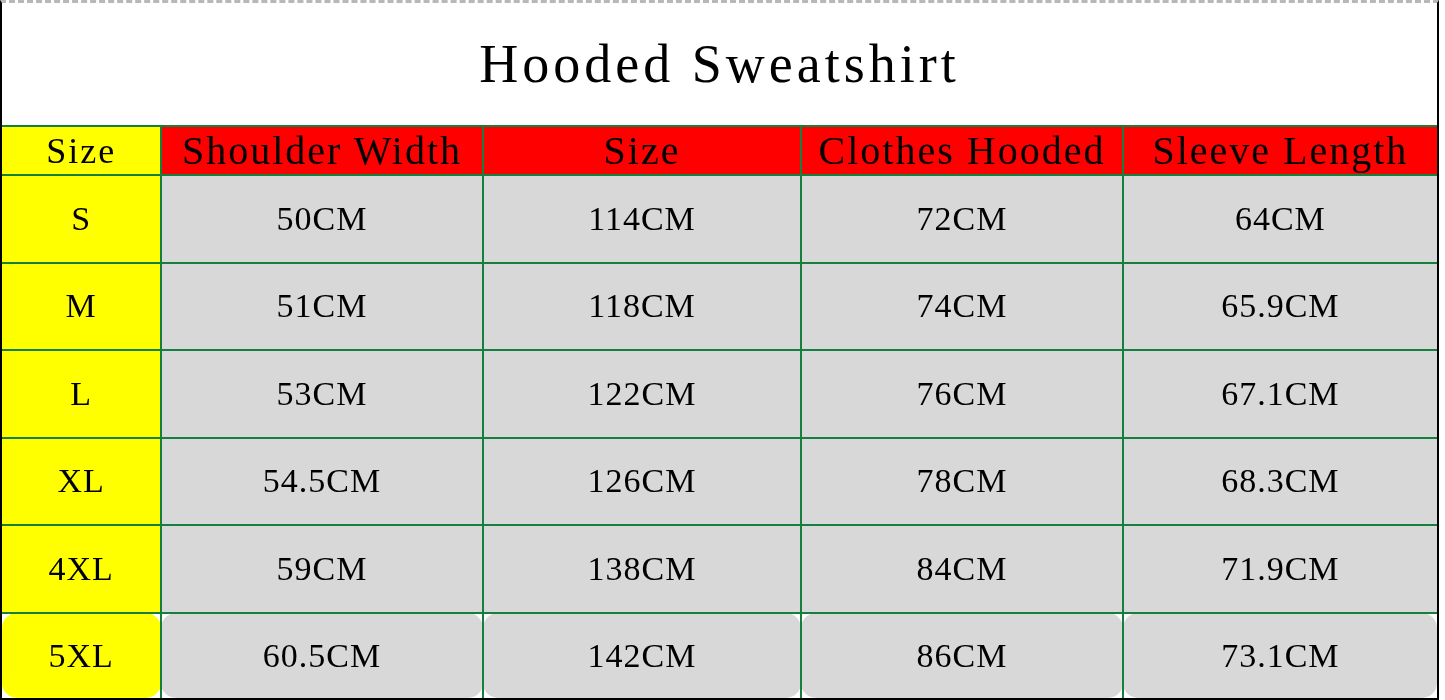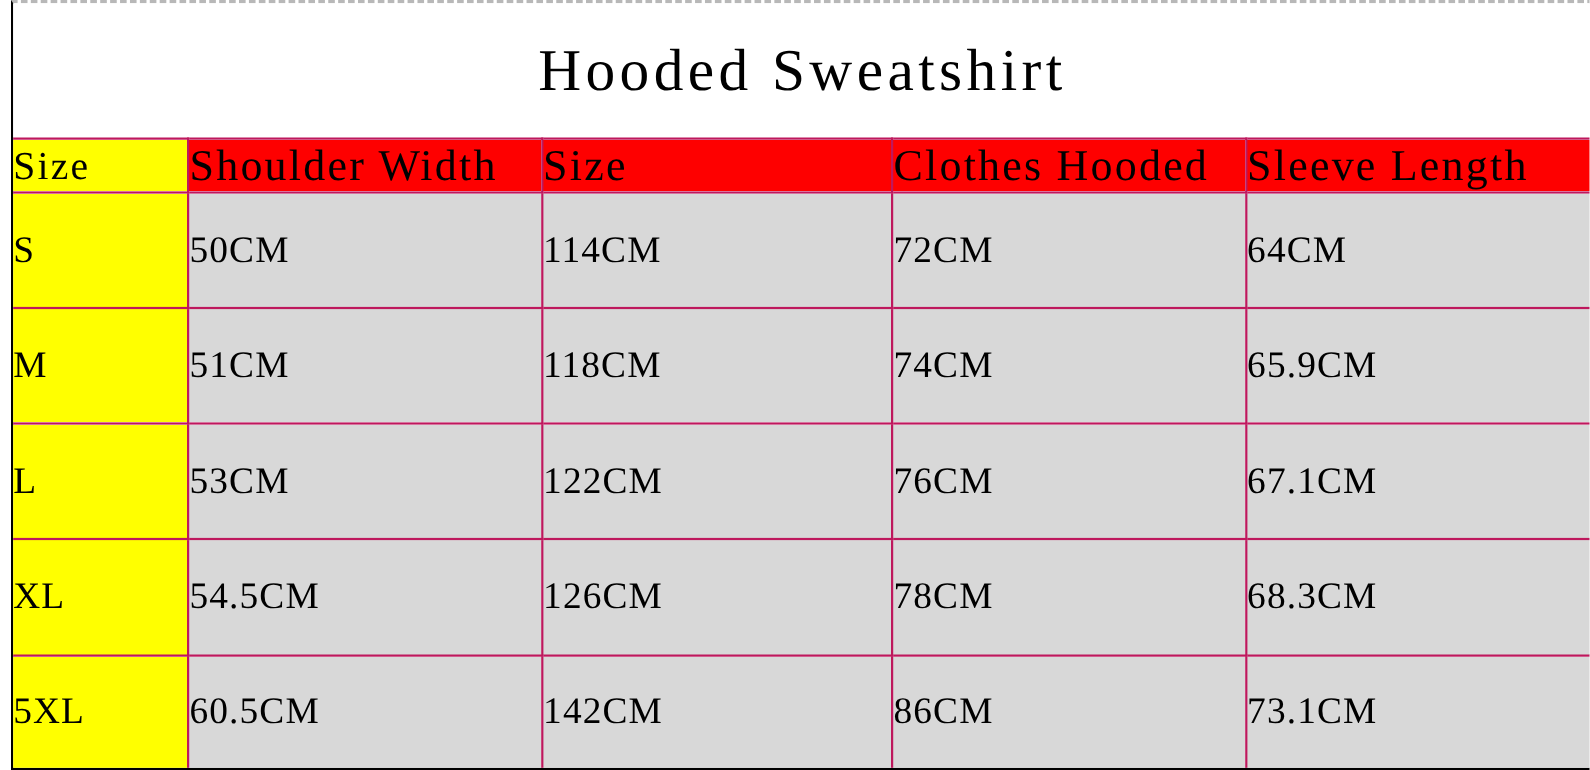--- a/index.html
+++ b/index.html
@@ -7,21 +7,20 @@
   body {
     width: 1445px; height: 700px;
     background: #ffffff;
     font-family: "Liberation Serif", "DejaVu Serif", serif;
     color: #000000;
   }
   .page {
     width: 1312px; height: 700px;
     background: #000000;
     position: relative;
-    margin-left: 10px;
   }
   .sheet {
     position: absolute;
     left: 0; top: 0;
     width: 1439px; height: 700px;
     display: flex;
     flex-direction: column;
     border-left: 2px solid #000000;
     border-right: 2px solid #000000;
     border-bottom: 2px solid #000000;
@@ -42,22 +41,22 @@
     letter-spacing: 4px;
     white-space: nowrap;
   }
   table.size-table {
     flex: 1 1 auto;
     width: 100%;
     border-collapse: collapse;
     table-layout: fixed;
   }
   .size-table th, .size-table td {
-    border: 2px solid #be185d;
-    text-align: left;
+    border: 2px solid #15803d;
+    text-align: center;
     vertical-align: middle;
     padding: 0;
     overflow: hidden;
     white-space: nowrap;
   }
   .size-table th {
     font-weight: 400;
     font-size: 40px;
     letter-spacing: 2px;
     background: #fe0000; 
@@ -71,21 +70,21 @@
     letter-spacing: 1px;
     background: #d8d8d8; 
   }
   .size-table td.size-col {
     background: #ffff00; 
     font-weight: 400;
   }
   
   .size-table tr > *:first-child { border-left: none; }
   .size-table tr > *:last-child  { border-right: none; }
-  .size-table tbody tr:last-child > * { border-bottom: none; }
+  .size-table tbody tr:last-child > * { border-bottom: none; border-radius: 15px; }
 </style>
 </head>
 <body>
 
 <div class="page">
   <div class="sheet">
 
     <div class="title-area">
       <h1 class="title">Hooded Sweatshirt</h1>
     </div>
@@ -130,20 +129,27 @@
           <td>67.1CM</td>
         </tr>
         <tr>
           <td class="size-col">XL</td>
           <td>54.5CM</td>
           <td>126CM</td>
           <td>78CM</td>
           <td>68.3CM</td>
         </tr>
         <tr>
+          <td class="size-col">4XL</td>
+          <td>59CM</td>
+          <td>138CM</td>
+          <td>84CM</td>
+          <td>71.9CM</td>
+        </tr>
+        <tr>
           <td class="size-col">5XL</td>
           <td>60.5CM</td>
           <td>142CM</td>
           <td>86CM</td>
           <td>73.1CM</td>
         </tr>
       </tbody>
     </table>
 
   </div>

